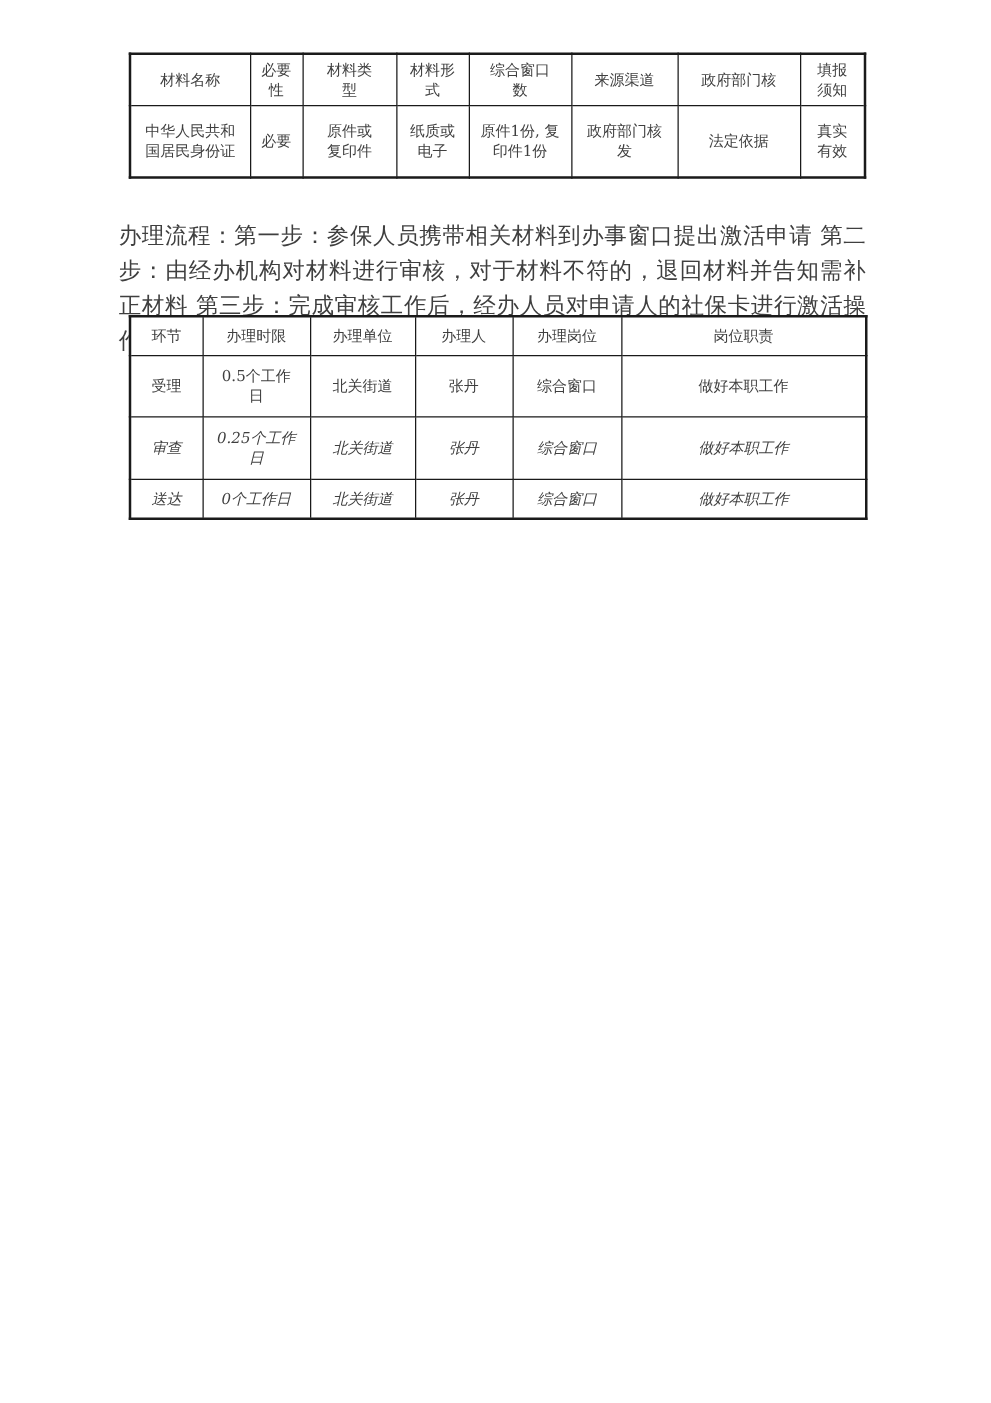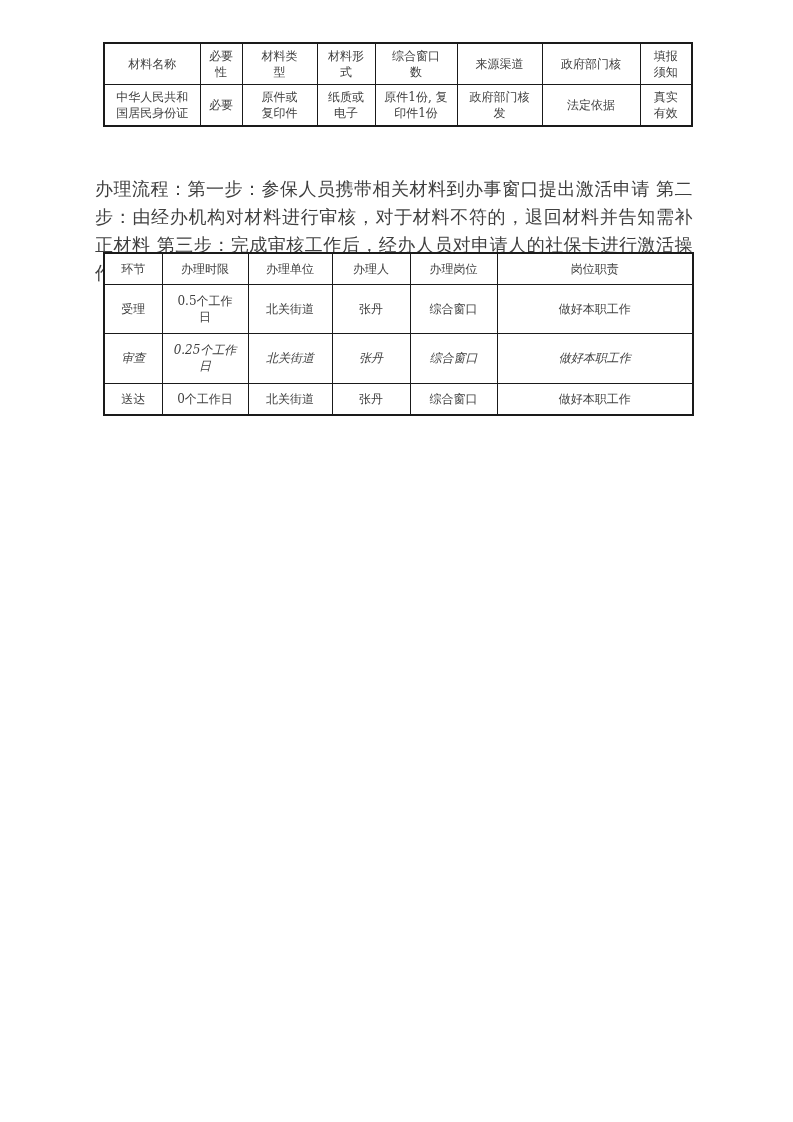--- a/index.html
+++ b/index.html
@@ -36,26 +36,26 @@
     text-align:center;
     vertical-align:middle;
     font-weight:normal;
     font-size:12px;
     line-height:16px;
     white-space:pre-line;
     overflow:hidden;
     color:var(--text-color);
   }
   .t1 tr.hdr{height:41px;}
-  .t1 tr.r0{height:42px;}
+  .t1 tr.r0{height:58px;}
   .t2 tr.hdr{height:31px;}
   .t2 tr.r0{height:49px;margin-top:16px;}
   .t2 tr.r1{height:50px;font-style:italic;}
   .t2 tr.r2{height:48px;}
-  .t2 tr.r3{height:32px;}
+  .t2 tr.r3{height:32px;font-style:italic;}
   .flow-para{
     position:absolute;
     left:95px;top:157px;
     width:598px;
     font-size:18px;
     line-height:28px;
     letter-spacing:0.4px;
     text-align:justify;
     color:var(--text-color);
   }

